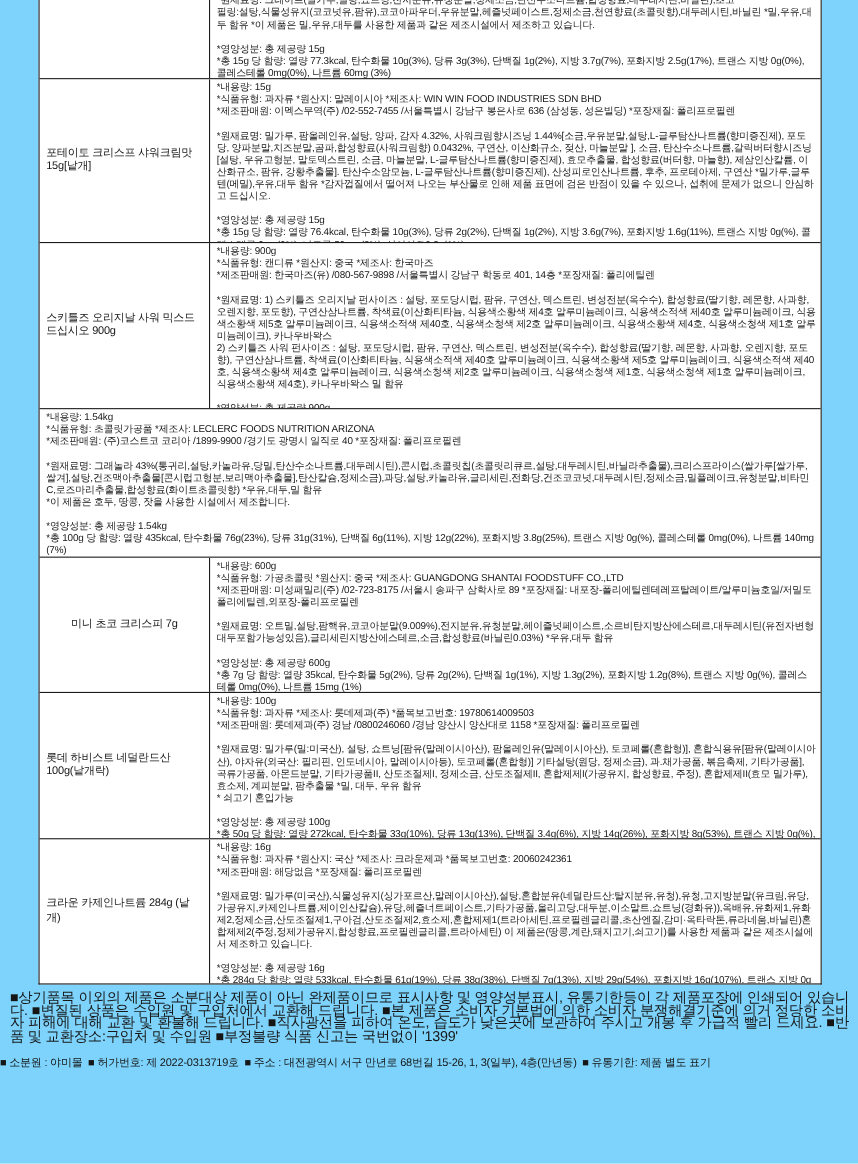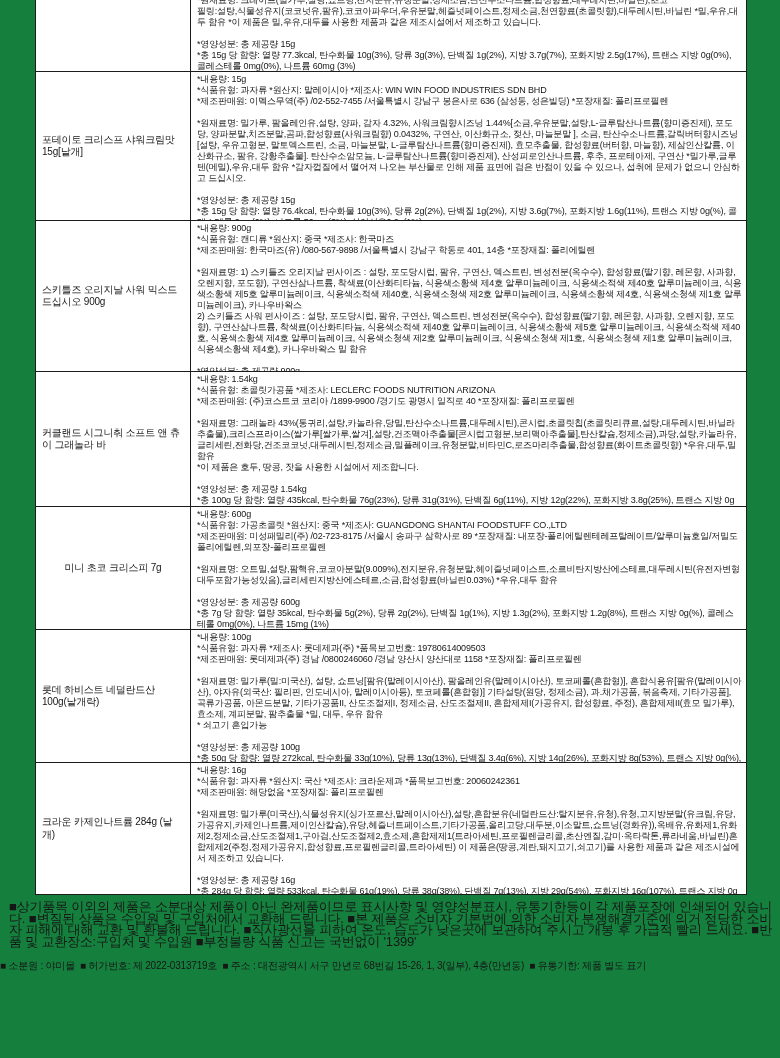--- a/index.html
+++ b/index.html
@@ -1,17 +1,17 @@
 <!DOCTYPE html>
 <html><head>
 <meta charset="utf-8">
 <style>
   html,body{margin:0;padding:0;background:#ffffff;}
   .page{
-    position:relative;width:780px;height:1058px;background:#15803d;overflow:hidden;
+    position:relative;width:780px;height:1058px;background:#7dd3fc;overflow:hidden;
     font-family:"Liberation Sans","DejaVu Sans",sans-serif;color:#161616;
   }
   .product-table{
     position:absolute;left:35px;top:0;width:712px;box-sizing:border-box;
     border:1.5px solid #1c1c1c;border-top:none;background:#fff;
   }
   .trow{display:flex;box-sizing:border-box;overflow:hidden;}
   .trow + .trow{border-top:1.5px solid #1c1c1c;}
   .r1{height:71px;}
   .r2{height:149px;}
@@ -83,21 +83,20 @@
 
 *원재료명: 1) 스키틀즈 오리지날 펀사이즈 : 설탕, 포도당시럽, 팜유, 구연산, 덱스트린, 변성전분(옥수수), 합성향료(딸기향, 레몬향, 사과향, 오렌지향, 포도향), 구연산삼나트륨, 착색료(이산화티타늄, 식용색소황색 제4호 알루미늄레이크, 식용색소적색 제40호 알루미늄레이크, 식용색소황색 제5호 알루미늄레이크, 식용색소적색 제40호, 식용색소청색 제2호 알루미늄레이크, 식용색소황색 제4호, 식용색소청색 제1호 알루미늄레이크), 카나우바왁스
 2) 스키틀즈 사워 펀사이즈 : 설탕, 포도당시럽, 팜유, 구연산, 덱스트린, 변성전분(옥수수), 합성향료(딸기향, 레몬향, 사과향, 오렌지향, 포도향), 구연산삼나트륨, 착색료(이산화티타늄, 식용색소적색 제40호 알루미늄레이크, 식용색소황색 제5호 알루미늄레이크, 식용색소적색 제40호, 식용색소황색 제4호 알루미늄레이크, 식용색소청색 제2호 알루미늄레이크, 식용색소청색 제1호, 식용색소청색 제1호 알루미늄레이크, 식용색소황색 제4호), 카나우바왁스 밀 함유
 
 *영양성분: 총 제공량 900g
 *총 15g 당 함량: 열량 60kcal, 탄수화물 14g(4%), 당류 11g(11%), 단백질 0g(0%), 지방 0.6g(1%), 포화지방 0g(0%), 트랜스 지방 0g(%), 콜레스테롤 0mg(0%), 나트륨 0mg (0%)</div>
       </div>
     </div>
 
     <div class="trow r4">
-      <div class="cell label">커클랜드 시그니춰 소프트 앤 츄이 그래놀라 바</div>
       <div class="cell details">
         <div class="details-text">*내용량: 1.54kg
 *식품유형: 초콜릿가공품 *제조사: LECLERC FOODS NUTRITION ARIZONA
 *제조판매원: (주)코스트코 코리아 /1899-9900 /경기도 광명시 일직로 40 *포장재질: 폴리프로필렌
 
 *원재료명: 그래놀라 43%(통귀리,설탕,카놀라유,당밀,탄산수소나트륨,대두레시틴),콘시럽,초콜릿칩(초콜릿리큐르,설탕,대두레시틴,바닐라추출물),크리스프라이스(쌀가루[쌀가루,쌀겨],설탕,건조맥아추출물[콘시럽고형분,보리맥아추출물],탄산칼슘,정제소금),과당,설탕,카놀라유,글리세린,전화당,건조코코넛,대두레시틴,정제소금,밀플레이크,유청분말,비타민C,로즈마리추출물,합성향료(화이트초콜릿향) *우유,대두,밀 함유
 *이 제품은 호두, 땅콩, 잣을 사용한 시설에서 제조합니다.
 
 *영양성분: 총 제공량 1.54kg
 *총 100g 당 함량: 열량 435kcal, 탄수화물 76g(23%), 당류 31g(31%), 단백질 6g(11%), 지방 12g(22%), 포화지방 3.8g(25%), 트랜스 지방 0g(%), 콜레스테롤 0mg(0%), 나트륨 140mg (7%)</div>

